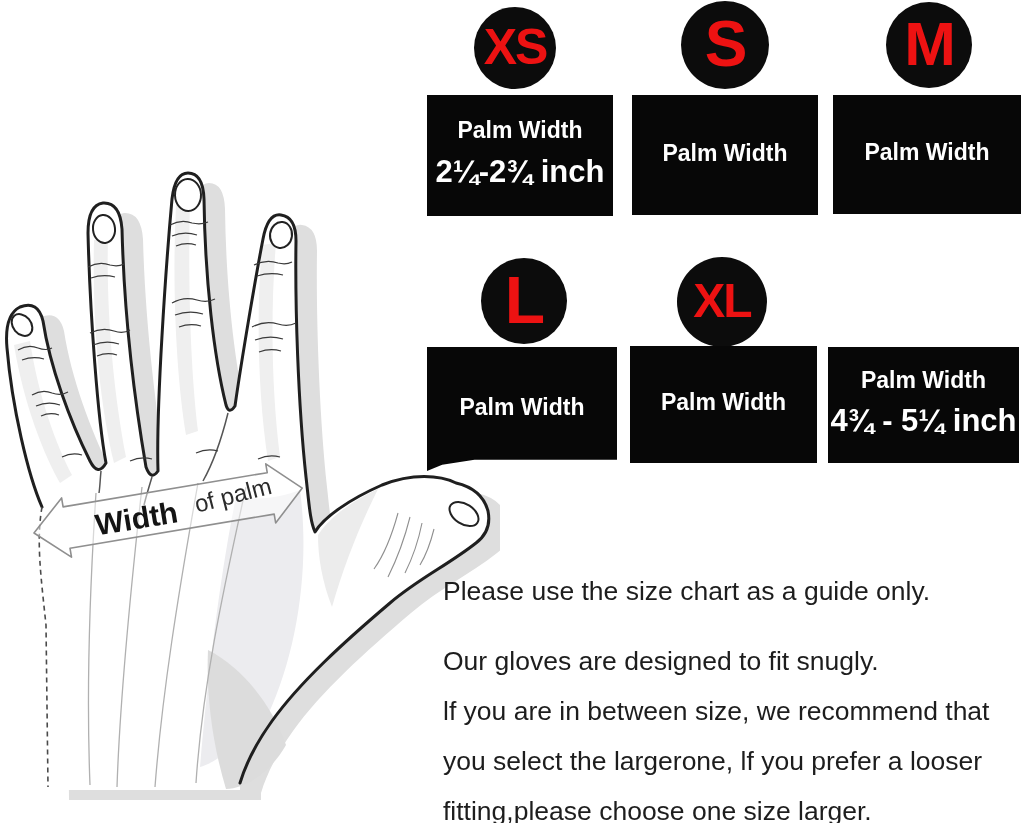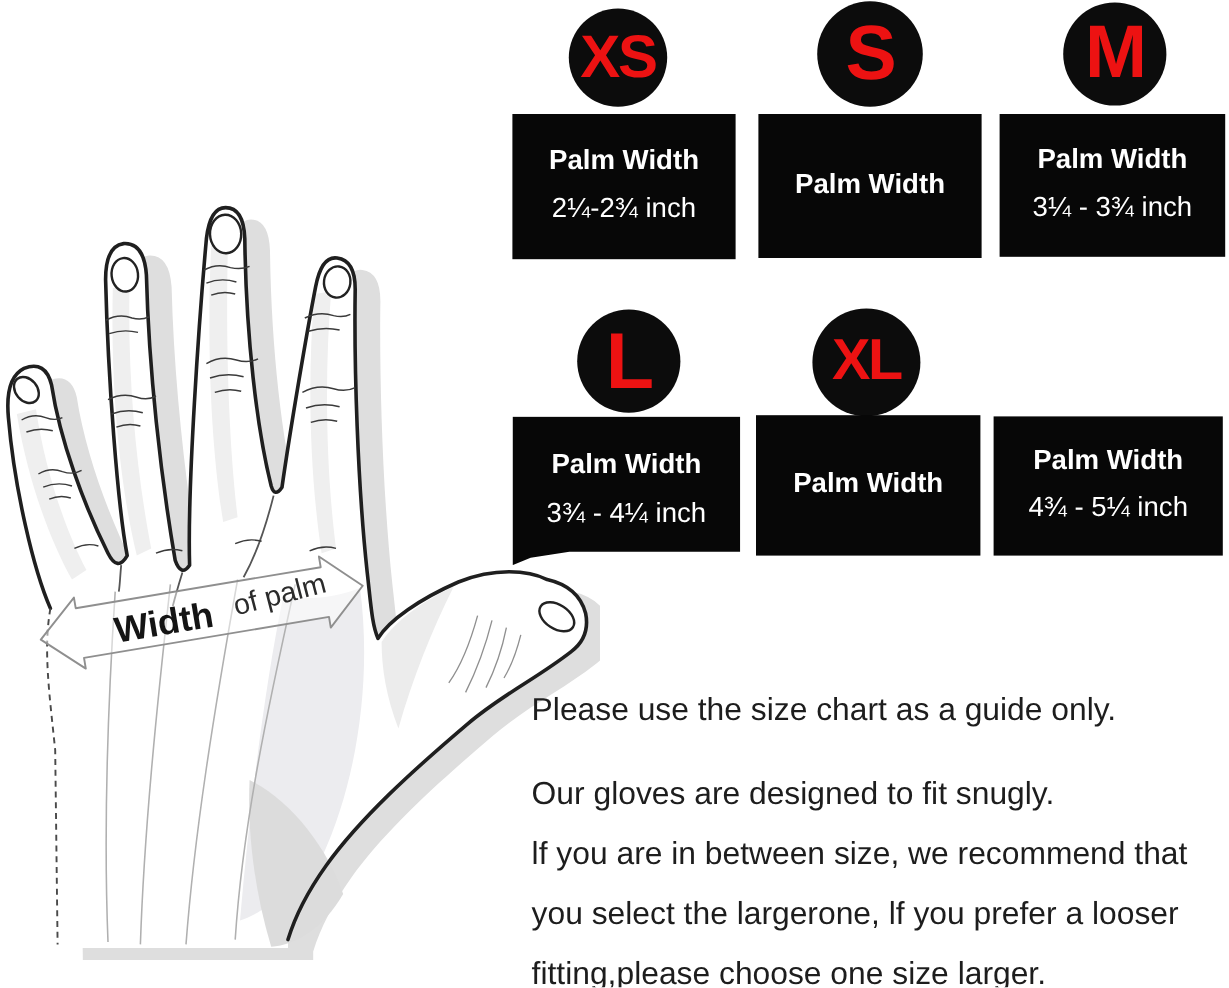--- a/index.html
+++ b/index.html
@@ -15,21 +15,21 @@
   .circle span{
     color:var(--red,#ed1212);font-weight:800;line-height:1;
     letter-spacing:-2px;transform:translateY(-1px);
   }
   .size-box{
     position:absolute;background:var(--box-bg,#070707);color:#fff;
     display:flex;flex-direction:column;align-items:center;justify-content:space-evenly;
     padding:12px 4px 16px;box-sizing:border-box;text-align:right;
   }
   .palm-label{font-size:23px;font-weight:700;letter-spacing:0;}
-  .range{font-size:23px;font-weight:400;white-space:nowrap;letter-spacing:0;}
+  .range{font-size:31px;font-weight:700;white-space:nowrap;letter-spacing:0;}
   .box-l{clip-path:polygon(0 0,100% 0,100% 91%,25% 91%,8% 95%,0 100%);}
   .notes{position:absolute;left:443px;top:566px;width:585px;color:var(--note,#1d1d1d);}
   .notes p{margin:0;font-size:26.5px;line-height:50px;font-weight:400;}
   .notes p.gap{margin-top:20px;}
   svg{display:block;}
 </style>
 </head>
 <body>
 
 <div id="stage">
@@ -135,25 +135,23 @@
 
   <div class="size-box" style="left:427px;top:95px;width:186px;height:121px;">
     <div class="palm-label">Palm Width</div>
     <div class="range">2¼-2¾ inch</div>
   </div>
   <div class="size-box" style="left:632px;top:95px;width:186px;height:120px;">
     <div class="palm-label">Palm Width</div>
   </div>
   <div class="size-box" style="left:833px;top:95px;width:188px;height:119px;">
     <div class="palm-label">Palm Width</div>
-    <div class="range">3¼ - 3¾ inch</div>
   </div>
   <div class="size-box box-l" style="left:427px;top:347px;width:190px;height:124px;">
     <div class="palm-label">Palm Width</div>
-    <div class="range">3¾ - 4¼ inch</div>
   </div>
   <div class="size-box" style="left:630px;top:346px;width:187px;height:117px;">
     <div class="palm-label">Palm Width</div>
   </div>
   <div class="size-box" style="left:828px;top:347px;width:191px;height:116px;">
     <div class="palm-label">Palm Width</div>
     <div class="range">4¾ - 5¼ inch</div>
   </div>
 
   <div class="notes">

